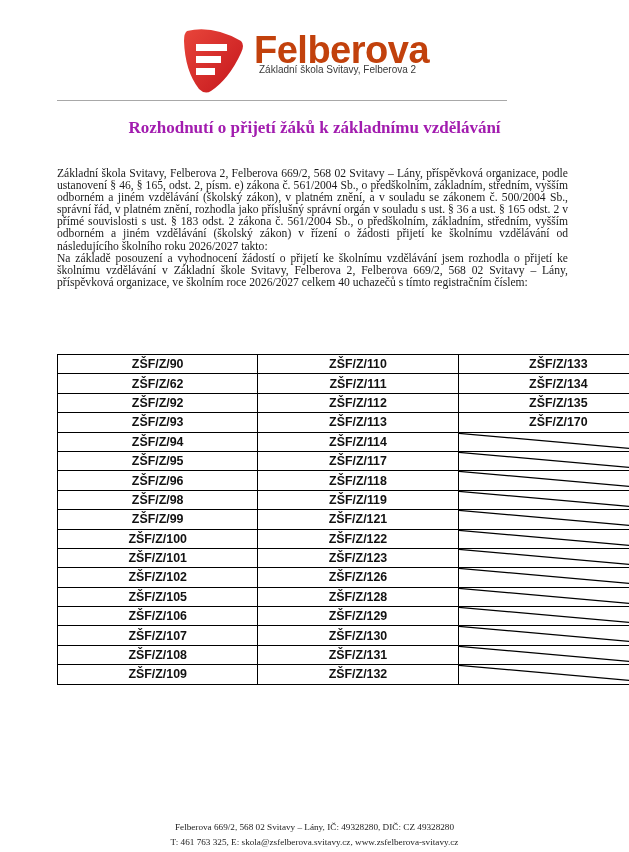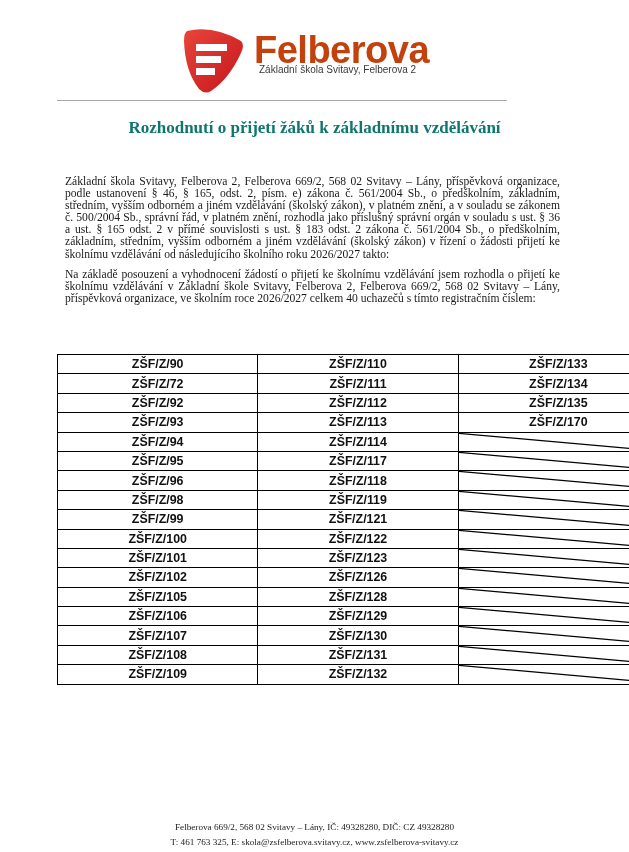--- a/index.html
+++ b/index.html
@@ -3,24 +3,24 @@
 <meta charset="utf-8">
 <style>
   html, body { margin: 0; padding: 0; background: #ffffff; }
   body { width: 629px; height: 852px; position: relative; overflow: hidden; font-family: "DejaVu Serif", serif; color: #1a1a1a; }
 
   .logo { position: absolute; left: 183px; top: 27px; width: 62px; height: 68px; }
   .brand-name { position: absolute; left: 254px; top: 28px; font-family: "Liberation Sans", sans-serif; font-weight: bold; font-size: 38px; color: #c2410c; letter-spacing: -0.5px; line-height: 44px; }
   .brand-sub { position: absolute; left: 259px; top: 62px; font-family: "Liberation Sans", sans-serif; font-size: 10px; color: #3a3a3a; line-height: 16px; white-space: nowrap; }
   .separator { position: absolute; left: 57px; top: 100px; width: 450px; height: 0; border-top: 1.5px solid #a8a8a8; }
 
-  .title { position: absolute; left: 0; width: 629px; top: 118px; text-align: center; font-family: "Liberation Serif", serif; font-weight: bold; font-size: 17px; color: #0f766e; white-space: nowrap; }
+  .title { position: absolute; left: 0; width: 629px; top: 118px; text-align: center; font-family: "Liberation Serif", serif; font-weight: bold; font-size: 17px; color: #a21caf; white-space: nowrap; }
 
   .body-text { position: absolute; left: 57px; top: 168px; width: 511px; font-family: "Liberation Serif", serif; font-size: 11.6px; line-height: 12.1px; color: #1a1a1a; }
-  .body-text p { margin: 8px; text-align: justify; text-align-last: left; }
+  .body-text p { margin: 0; text-align: justify; text-align-last: left; }
   .body-text b { font-weight: normal; }
 
   .reg-table { position: absolute; left: 57px; top: 354px; width: 602px; border-collapse: collapse; table-layout: fixed; }
   .reg-table td { border: 1.3px solid #000; height: 18.4px; padding: 0; text-align: center; vertical-align: middle; font-family: "Liberation Sans", sans-serif; font-weight: bold; font-size: 12.4px; color: #111; position: relative; }
   .reg-table td.empty { overflow: hidden; }
   .reg-table td.empty svg { position: absolute; left: 0; top: 0; width: 100%; height: 100%; }
 
   .footer { position: absolute; left: 0; width: 629px; top: 820px; text-align: center; font-family: Liberation Serif, serif; font-size: 9.2px; line-height: 15px; color: #222; }
 </style>
 </head>
@@ -50,21 +50,21 @@
 </div>
 
 <table class="reg-table">
   <tbody id="reg-body">
       <tr>
         <td>ZŠF/Z/90</td>
         <td>ZŠF/Z/110</td>
         <td>ZŠF/Z/133</td>
       </tr>
       <tr>
-        <td>ZŠF/Z/72</td>
+        <td>ZŠF/Z/62</td>
         <td>ZŠF/Z/111</td>
         <td>ZŠF/Z/134</td>
       </tr>
       <tr>
         <td>ZŠF/Z/92</td>
         <td>ZŠF/Z/112</td>
         <td>ZŠF/Z/135</td>
       </tr>
       <tr>
         <td>ZŠF/Z/93</td>

